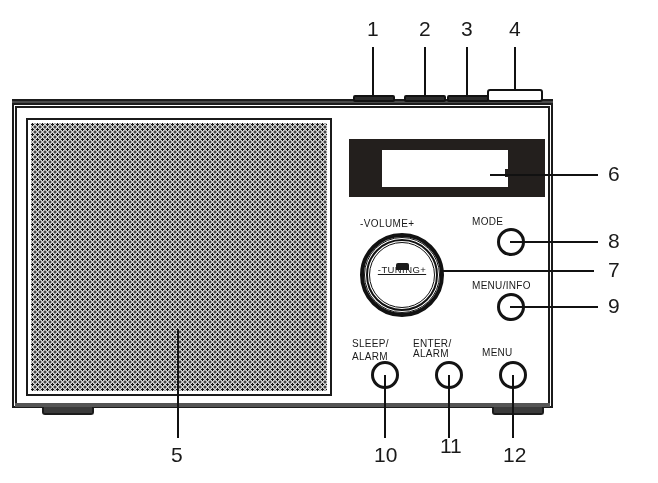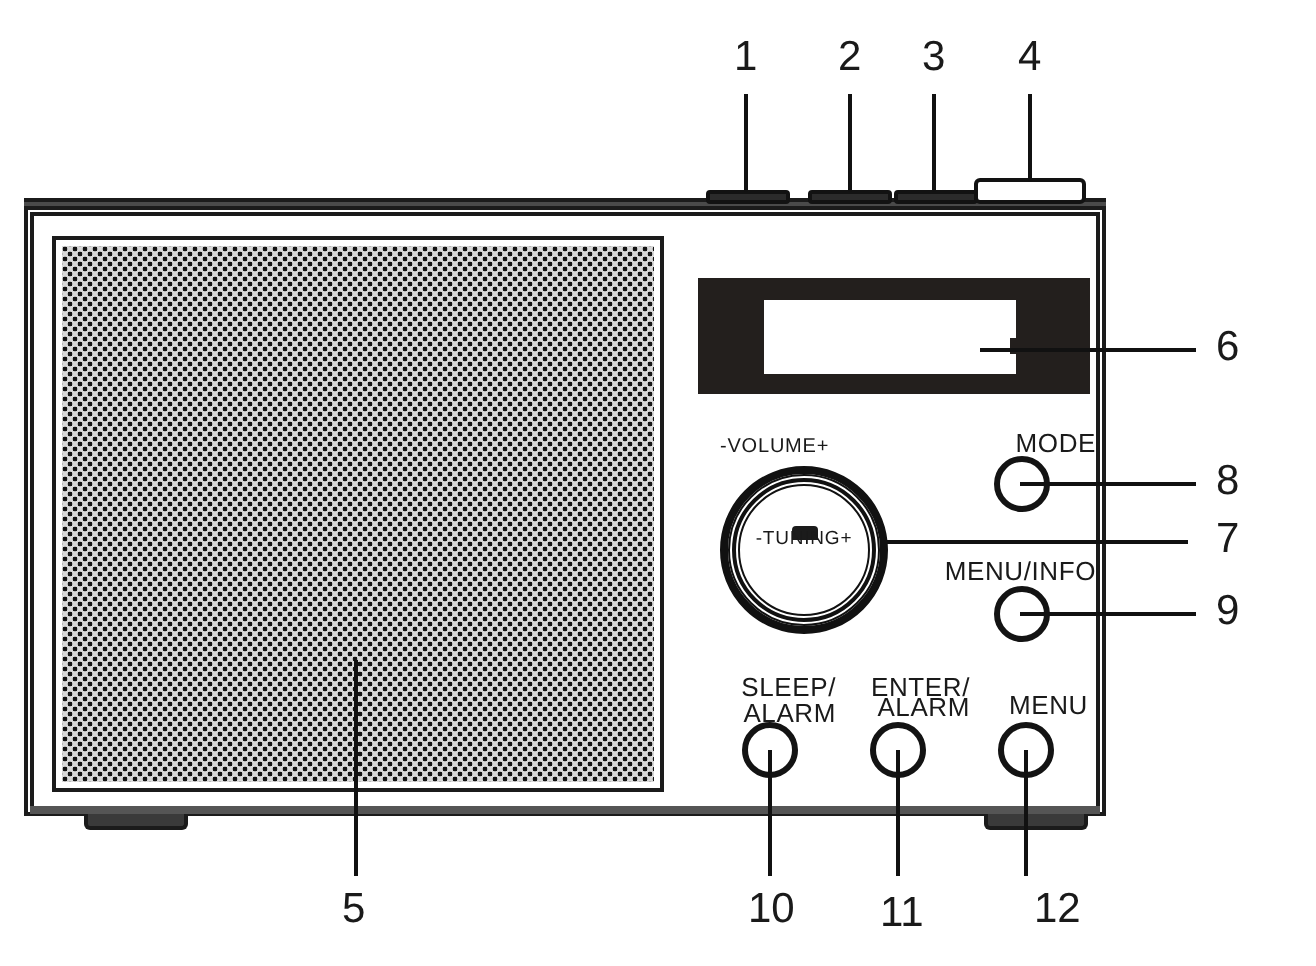--- a/index.html
+++ b/index.html
@@ -205,34 +205,35 @@
   .label-tuning {
     position: absolute;
     left: 360px;
     top: 264px;
     width: 84px;
     text-align: center;
     font-size: 9.5px;
     letter-spacing: 0.4px;
     color: #1a1a1a;
     white-space: nowrap;
+    text-decoration: underline;
   }
 
   
   .round-btn {
     position: absolute;
     border-radius: 50%;
     border: 3px solid #131313;
     background: #ffffff;
     box-sizing: border-box;
   }
   .btn-label {
     position: absolute;
-    text-align: right;
-    font-size: 13px;
+    text-align: left;
+    font-size: 10px;
     line-height: 10px;
     letter-spacing: 0.3px;
     color: #1a1a1a;
     white-space: nowrap;
   }
 </style>
 </head>
 <body>
 
 <div id="diagram">
@@ -306,16 +307,16 @@
   <div class="callout-num" style="left:509px; top:18px;">4</div>
 
   <div class="callout-num" style="left:171px; top:444px;">5</div>
 
   <div class="callout-num" style="left:608px; top:163px;">6</div>
   <div class="callout-num" style="left:608px; top:259px;">7</div>
   <div class="callout-num" style="left:608px; top:230px;">8</div>
   <div class="callout-num" style="left:608px; top:295px;">9</div>
 
   <div class="callout-num" style="left:374px; top:444px;">10</div>
-  <div class="callout-num" style="left:440px; top:446px;">11</div>
-  <div class="callout-num" style="left:517px; top:444px;">12</div>
+  <div class="callout-num" style="left:440px; top:435px;">11</div>
+  <div class="callout-num" style="left:503px; top:444px;">12</div>
 
 </div>
 
 </body></html>

